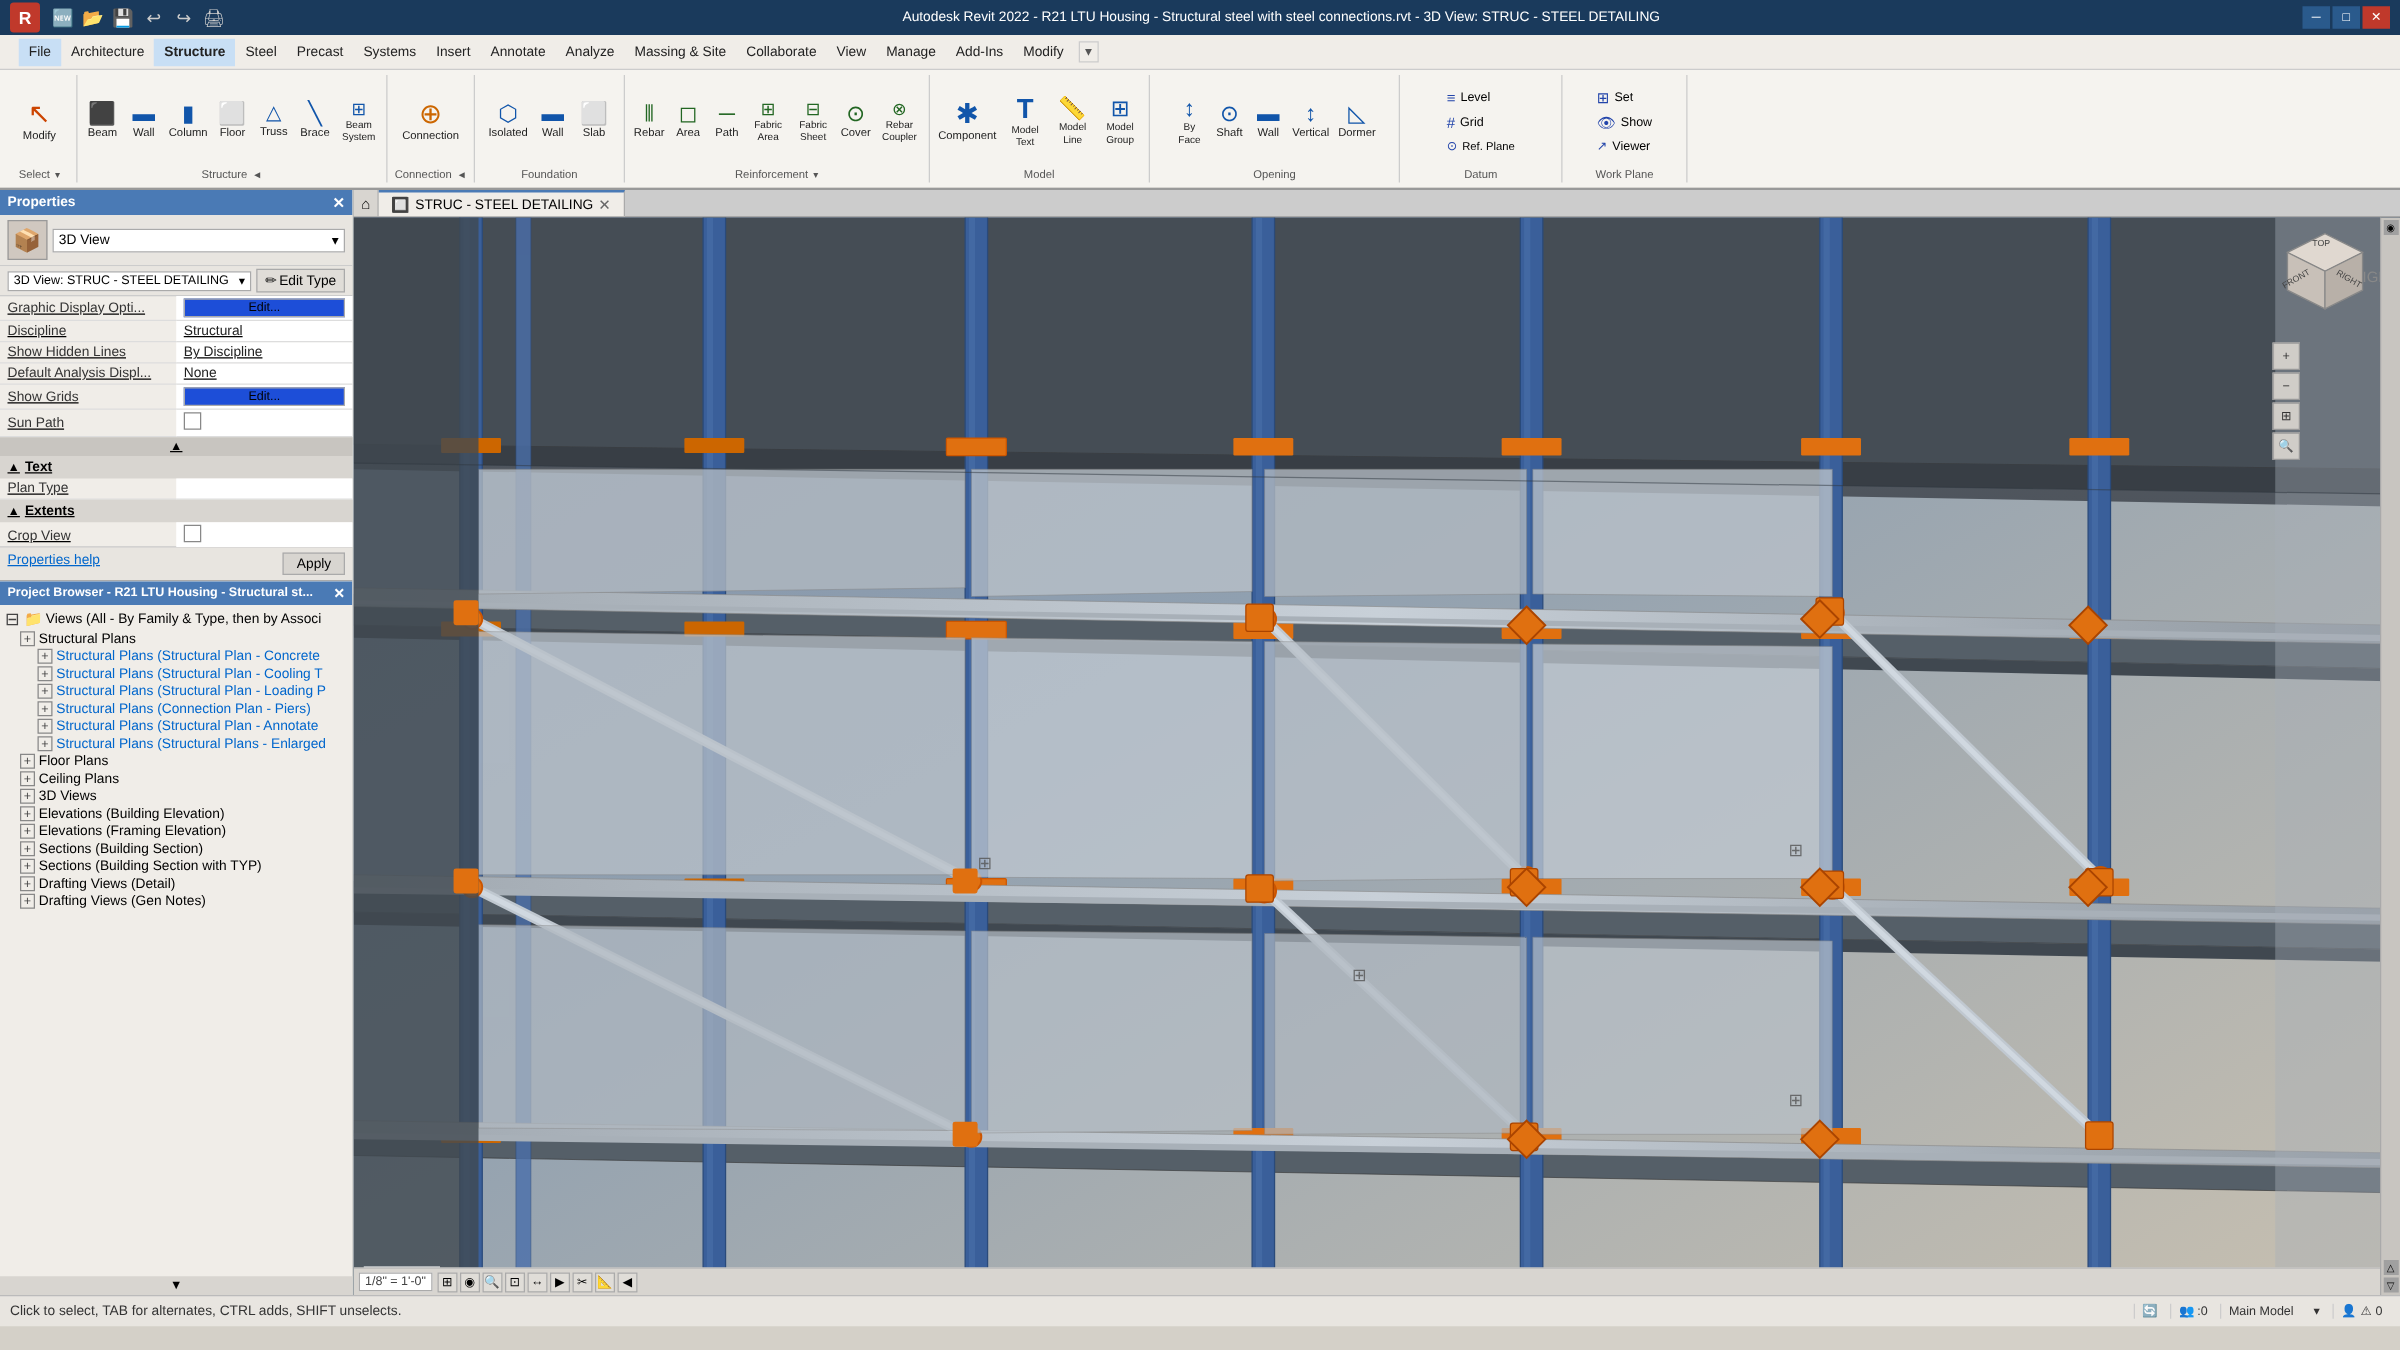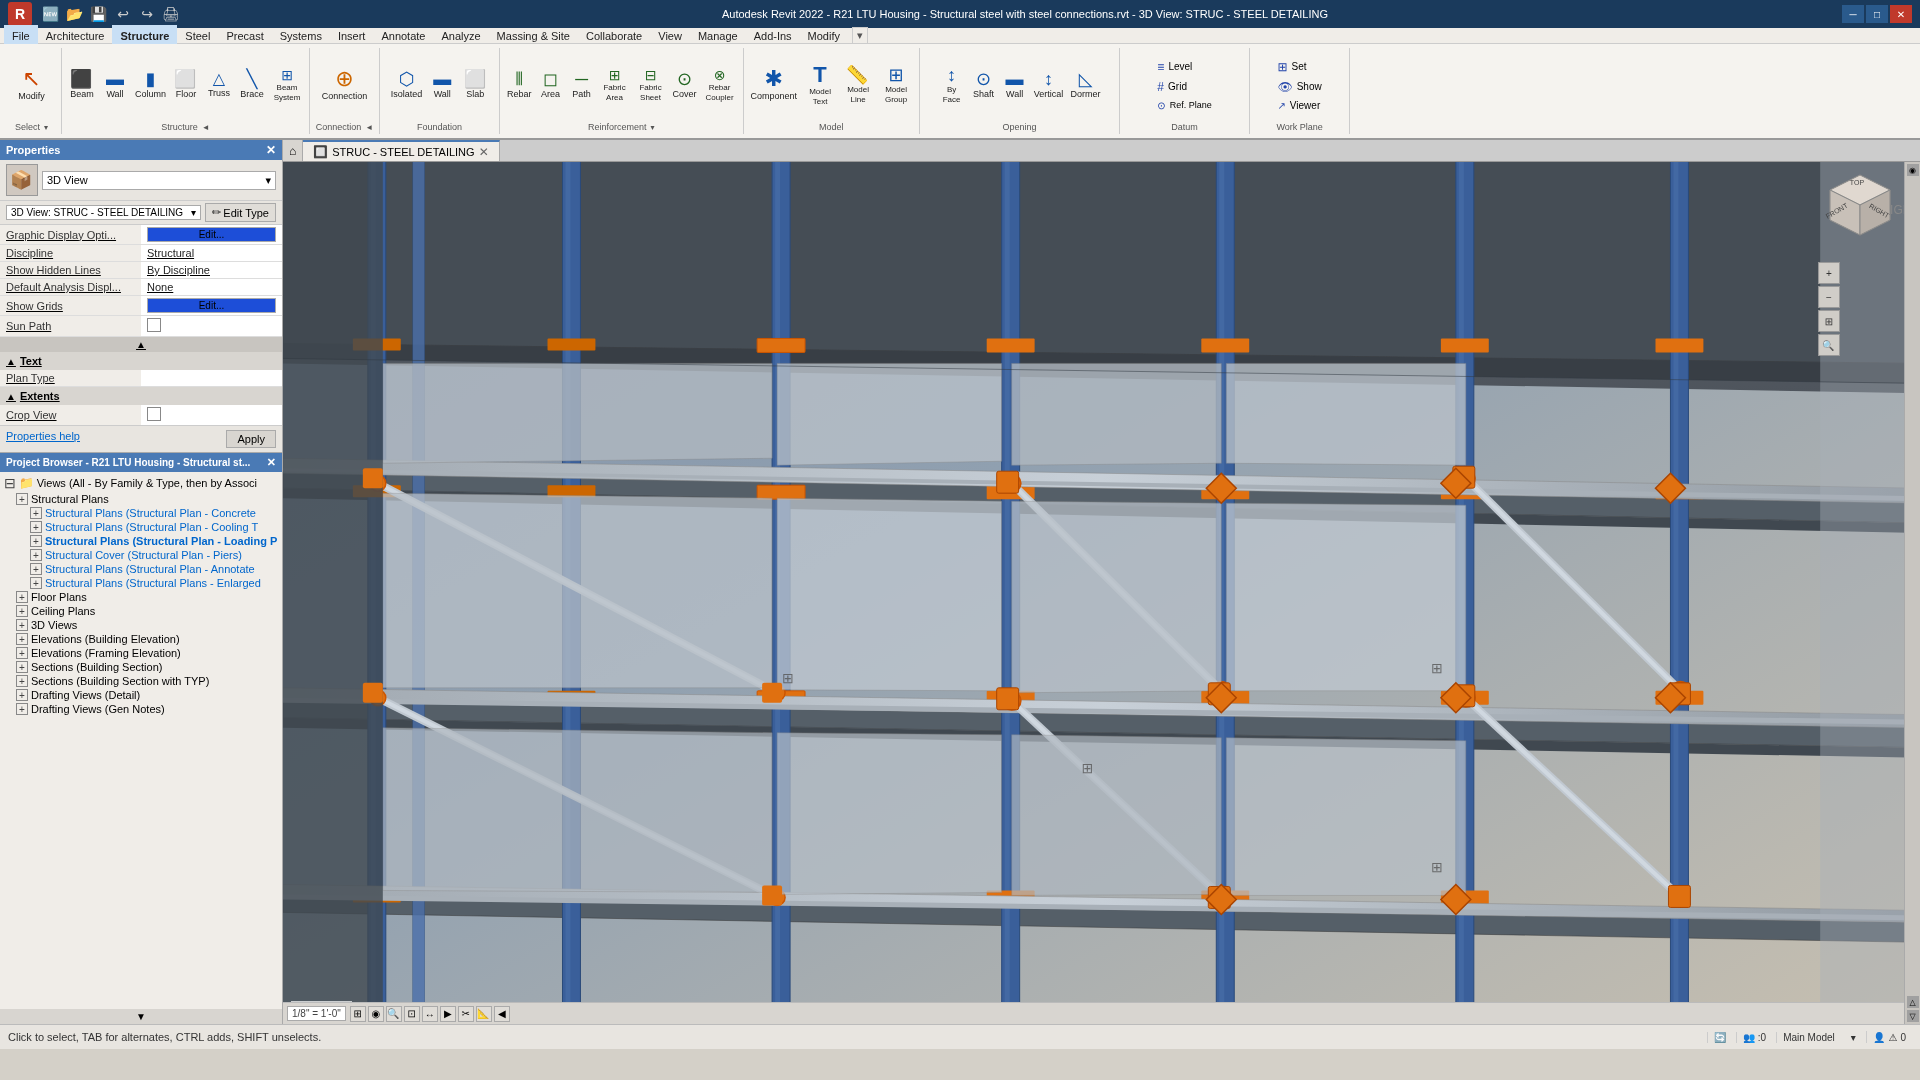--- a/index.html
+++ b/index.html
@@ -21,26 +21,26 @@
       width: 22px; height: 18px;
       background: #2a5a8c;
       border: none; color: white;
       font-size: 10px; cursor: pointer;
       display: flex; align-items: center; justify-content: center;
     }
     #title-bar .win-btn.close { background: #c0392b; }
 
     
     #menu-bar {
-      height: 16px;
+      height: 28px;
       background: #f0ede8;
       display: flex;
       align-items: center;
       border-bottom: 1px solid #ccc;
-      padding: 0 4px;
+      padding: 0 15px;
     }
     #menu-bar .menu-item {
       padding: 2px 8px;
       cursor: pointer;
       font-size: 11px;
       color: #222;
       height: 22px;
       display: flex; align-items: center;
     }
     #menu-bar .menu-item.active { background: #c8dff5; }
@@ -810,25 +810,25 @@
         <div class="tree-item indent-2">
           <div class="tree-expand">+</div>
           <span class="tree-label" style="color:#0066cc;">Structural Plans (Structural Plan - Concrete</span>
         </div>
         <div class="tree-item indent-2">
           <div class="tree-expand">+</div>
           <span class="tree-label" style="color:#0066cc;">Structural Plans (Structural Plan - Cooling T</span>
         </div>
         <div class="tree-item indent-2">
           <div class="tree-expand">+</div>
-          <span class="tree-label" style="color:#0066cc;font-weight:bold;">Structural Plans (Structural Plan - Loading P</span>
+          <span class="tree-label" style="color:#0066cc;">Structural Plans (Structural Plan - Loading P</span>
         </div>
         <div class="tree-item indent-2">
           <div class="tree-expand">+</div>
-          <span class="tree-label" style="color:#0066cc;">Structural Cover (Structural Plan - Piers)</span>
+          <span class="tree-label" style="color:#0066cc;">Structural Plans (Connection Plan - Piers)</span>
         </div>
         <div class="tree-item indent-2">
           <div class="tree-expand">+</div>
           <span class="tree-label" style="color:#0066cc;">Structural Plans (Structural Plan - Annotate</span>
         </div>
         <div class="tree-item indent-2">
           <div class="tree-expand">+</div>
           <span class="tree-label" style="color:#0066cc;">Structural Plans (Structural Plans - Enlarged</span>
         </div>
         <div class="tree-item indent-1">

